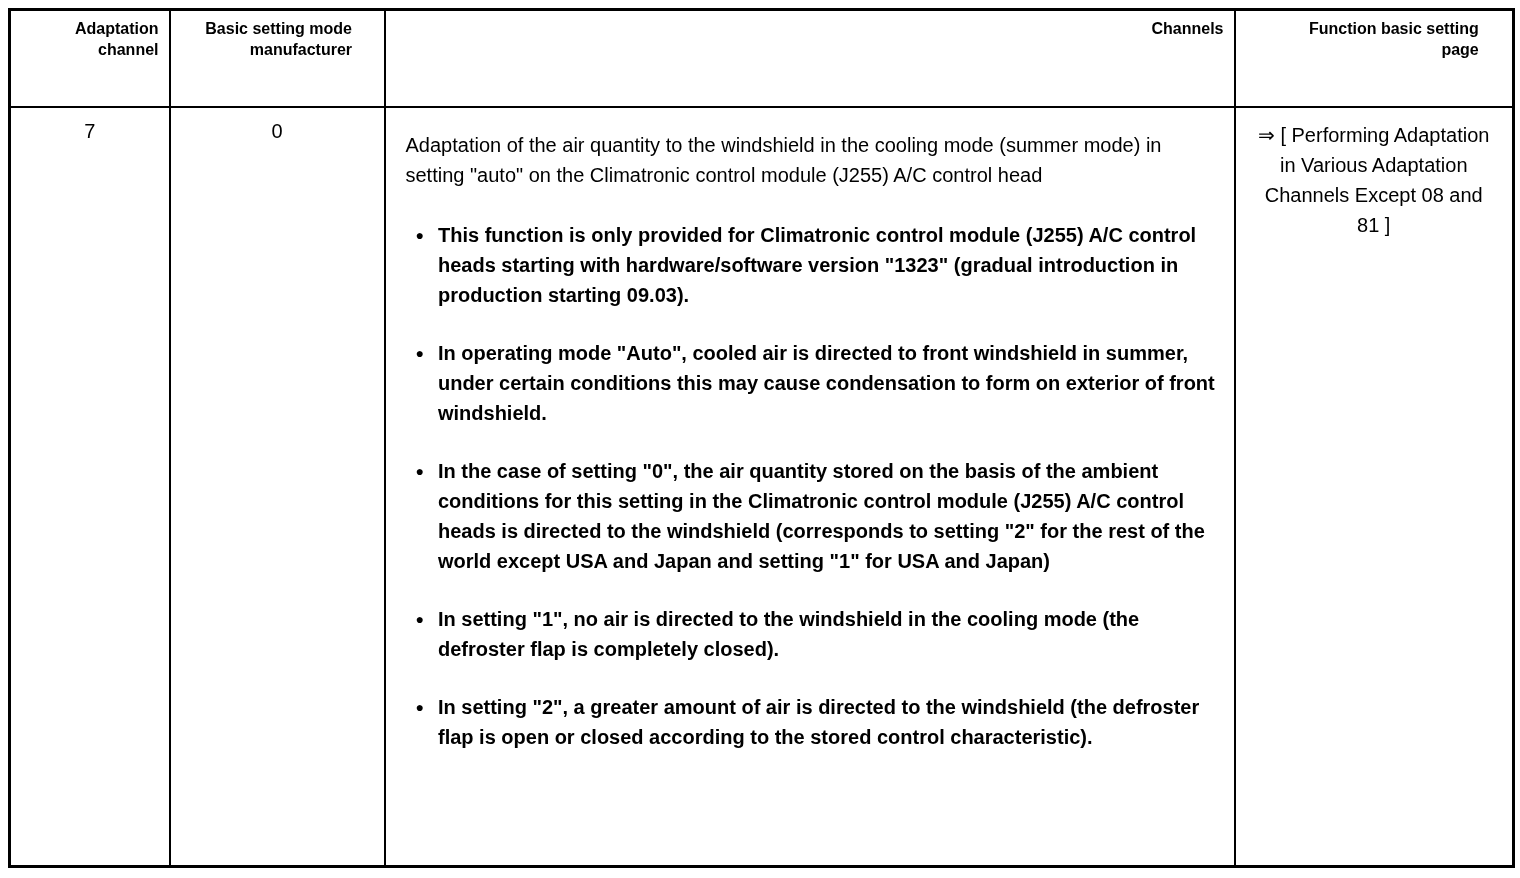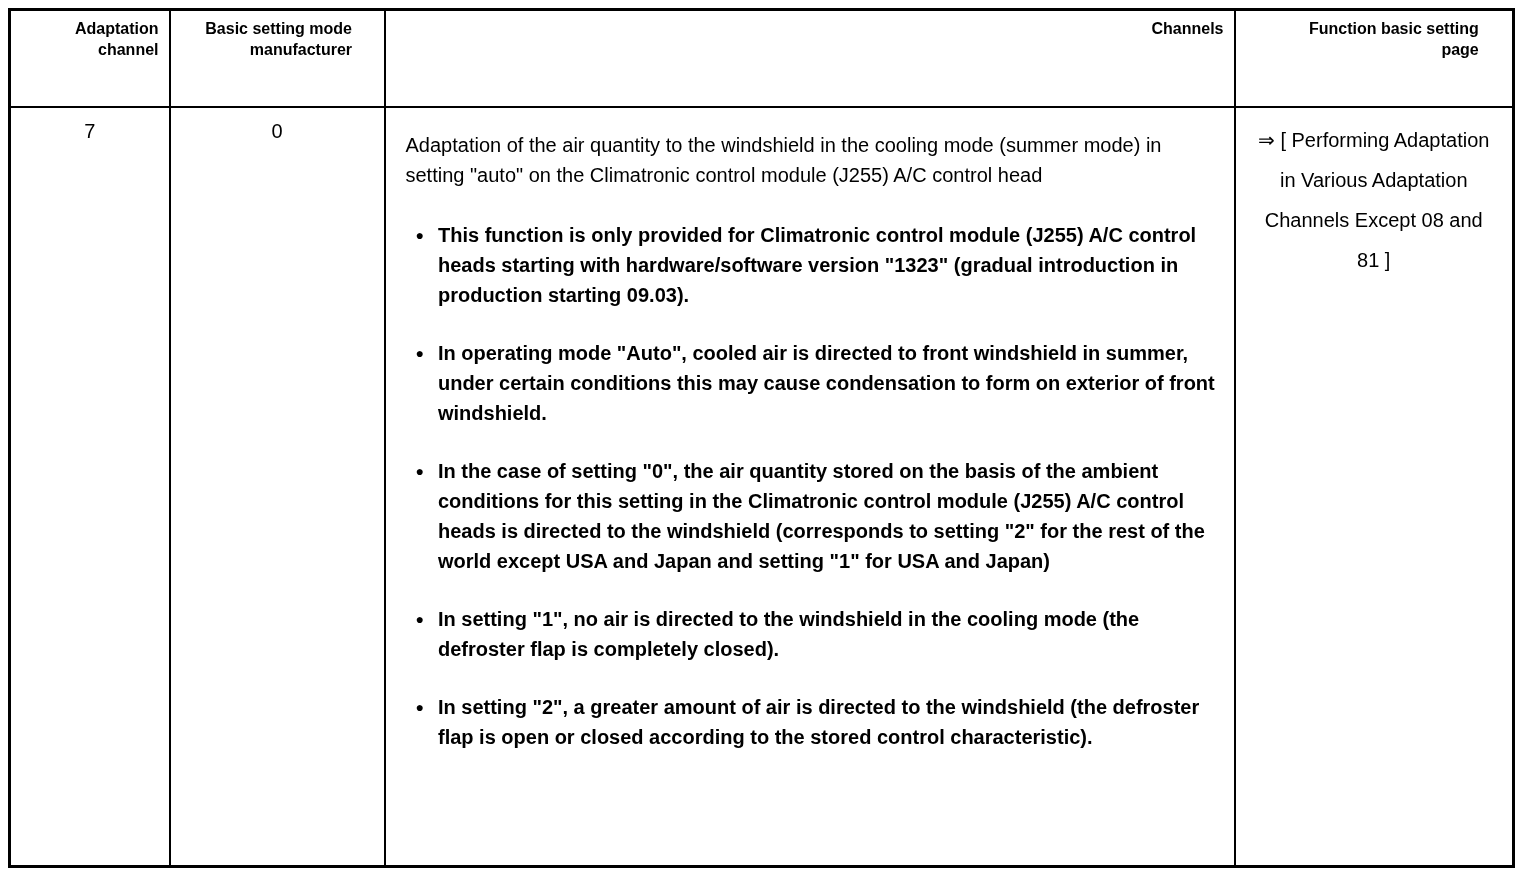--- a/index.html
+++ b/index.html
@@ -69,21 +69,21 @@
   }
   .bullet {
     flex: 0 0 auto;
     font-size: 14px;
     line-height: 30px;
   }
   .bullet-text { flex: 1 1 auto; font-weight: bold; }
   td.cell-ref {
     text-align: center;
     font-size: 20px;
-    line-height: 40px;
+    line-height: 30px;
     padding: 12px 20px;
   }
   .ref-text { display: inline-block; }
 </style>
 </head>
 <body>
 
 <div class="page">
   <table class="adaptation-table">
     <colgroup>

